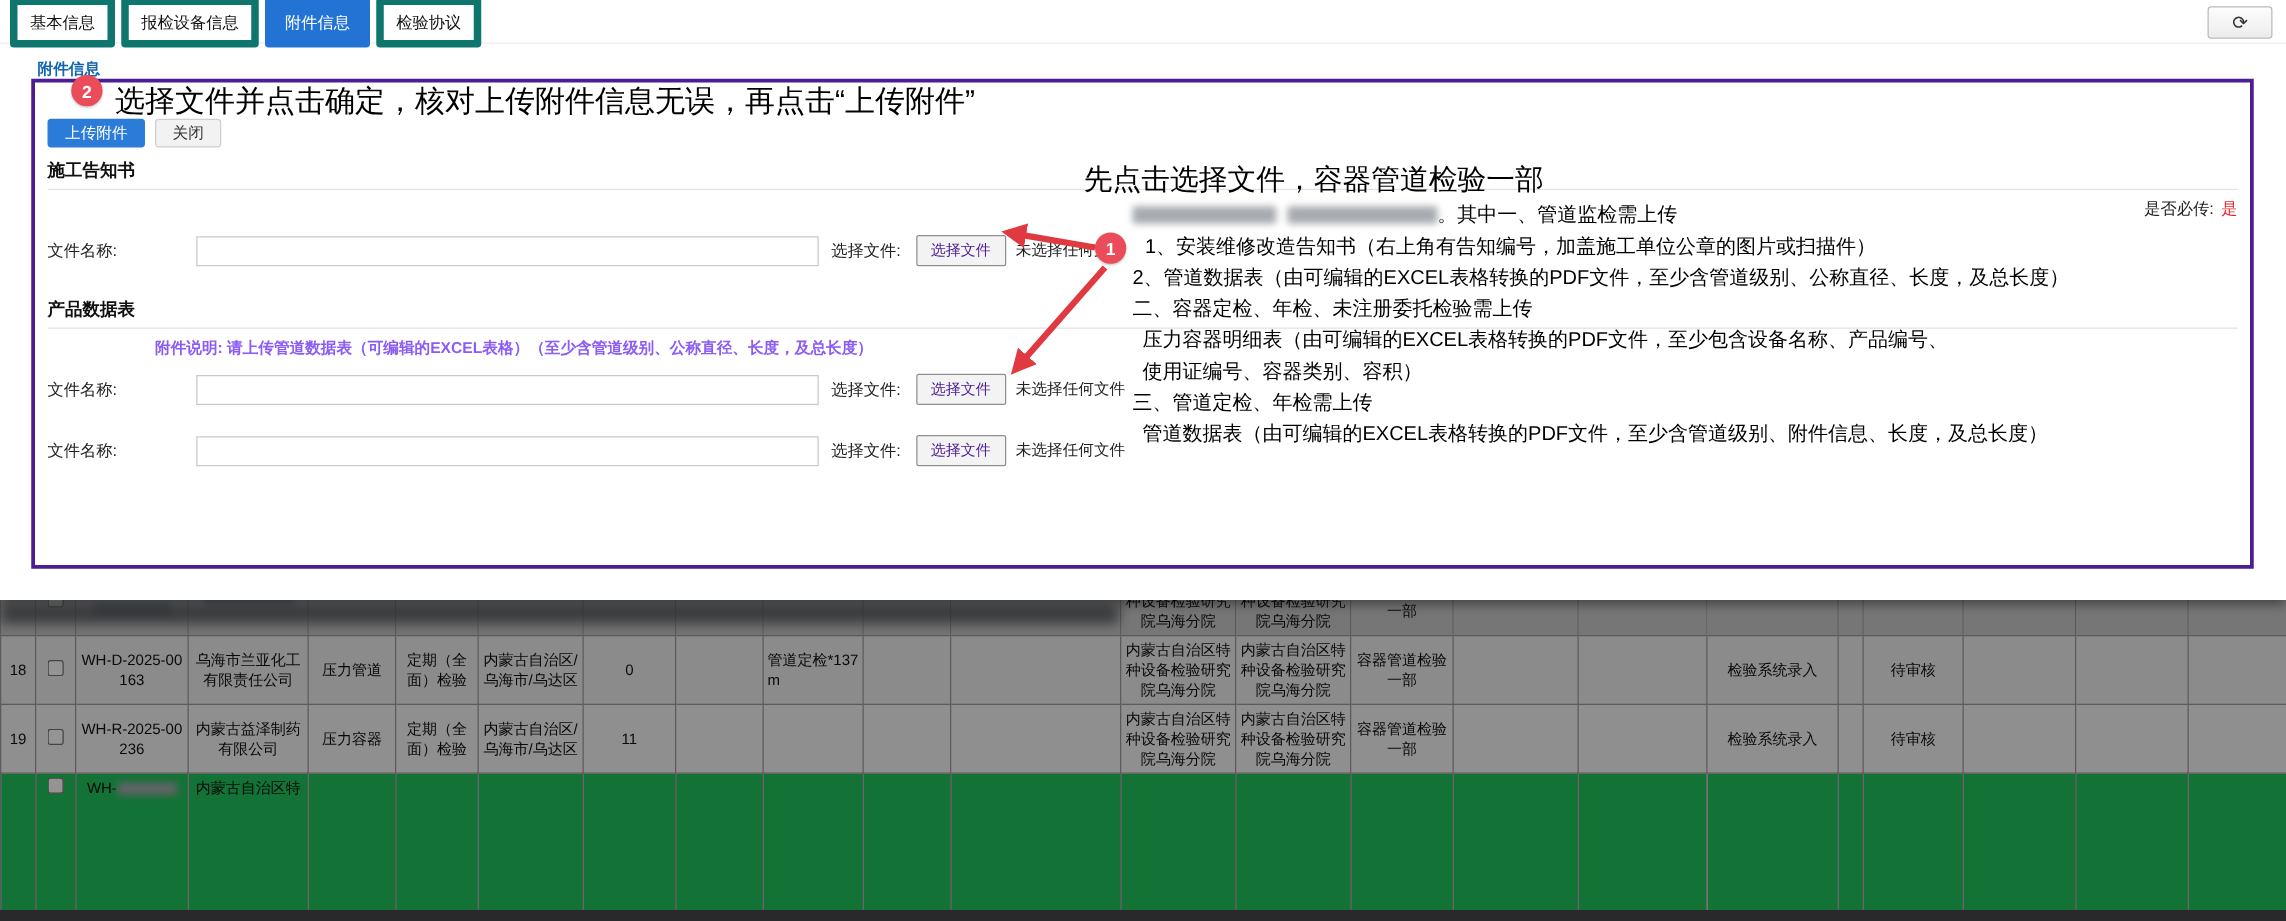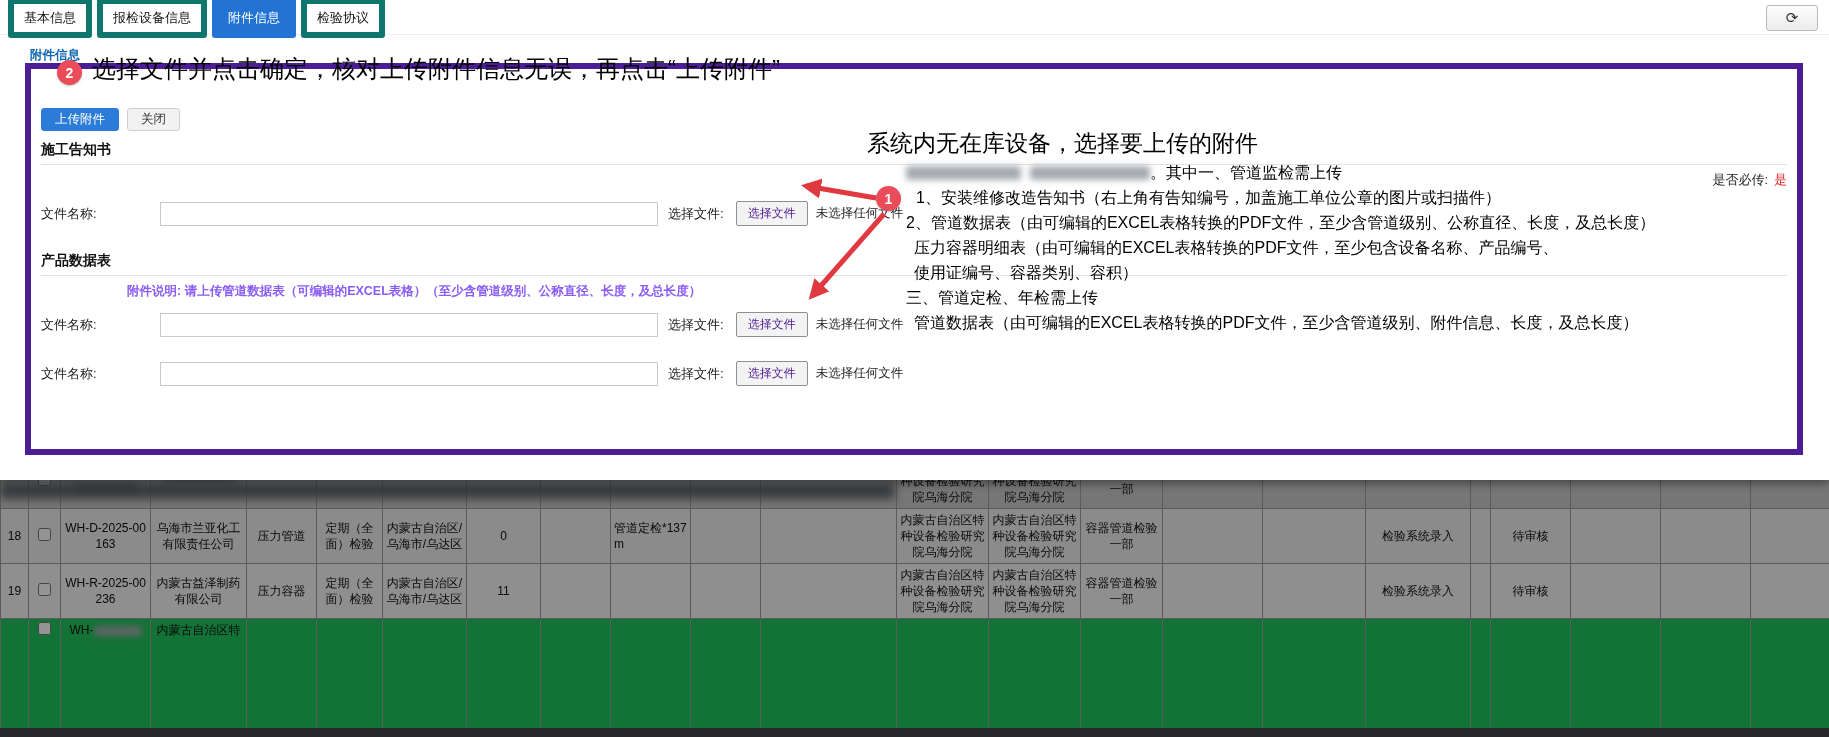--- a/index.html
+++ b/index.html
@@ -15,21 +15,21 @@
          background:#fff; color:#111; cursor:pointer; white-space:nowrap; }
   .tab.active { background:#2373d5; border-color:#2373d5; color:#fff; }
   .refresh-btn { position:absolute; right:11px; top:5px; width:52px; height:26px;
                  border:1px solid #b9b9b9; border-radius:3px;
                  background:linear-gradient(#fdfdfd,#ececec);
                  font-size:15px; color:#333; display:flex; align-items:center; justify-content:center;
                  cursor:pointer; }
   .att-label { position:absolute; left:30px; top:47px; font-size:12.5px; font-weight:bold; color:#1266b1; }
 
   .panel-box { position:absolute; left:25px; top:63px; width:1778px; height:392px;
-               border:6px solid #4c1d95; background:#fff; padding:39px 10px 10px 10px; }
+               border:3px solid #4c1d95; background:#fff; padding:29px 10px 10px 10px; }
   .btn-row { display:flex; gap:8px; }
   .btn { font-size:12.5px; height:23px; padding:0 13px; border-radius:3px;
          display:flex; align-items:center; cursor:pointer; }
   .btn-primary { background:#2b7cd8; color:#fff; border:1px solid #2b7cd8; }
   .btn-plain { background:#f2f2f2; color:#333; border:1px solid #cfcfcf; }
 
   .sec-title { margin-top:10px; font-size:14px; font-weight:bold; color:#111;
                padding-bottom:5px; border-bottom:1px solid #e2e2e2; }
   .sec-title.mt { margin-top:26px; }
   .required-row { margin-top:6px; font-size:13px; color:#222;text-align:right; }
@@ -43,21 +43,21 @@
              border:1px solid #8f8f8f; border-radius:2px; color:#4c1d95; cursor:pointer; white-space:nowrap; }
   .nofile { margin-left:8px; font-size:12.5px; color:#222; white-space:nowrap; }
   .att-note { margin-top:7px; margin-left:86px; font-size:12.5px; font-weight:bold; color:#8b5cf6; white-space:nowrap; }
 
   
   .badge { position:absolute; width:25px; height:25px; border-radius:50%; background:#ea4c5a;
            color:#fff; font-size:14px; font-weight:bold; display:flex; align-items:center;
            justify-content:center; z-index:6; box-shadow:0 1px 2px rgba(0,0,0,.25); }
   .badge-2 { left:57px; top:60px; }
   .badge-1 { left:876px; top:186px; }
-  .step2-text { position:absolute; left:92px; top:53px; font-size:24px; color:#000; z-index:6; white-space:nowrap; }
+  .step2-text { position:absolute; left:92px; top:65px; font-size:24px; color:#000; z-index:6; white-space:nowrap; }
   .step1-heading { position:absolute; left:867px; top:128px; font-size:23px; color:#000; z-index:6; white-space:nowrap; }
   .notes { position:absolute; left:906px; top:160px; z-index:6; font-size:16px; line-height:25px;
            color:#000; white-space:nowrap; }
   .notes .ind-a { padding-left:10px; }
   .notes .ind-b { padding-left:8px; }
   .blur-inline { display:inline-block; height:14px; border-radius:2px; background:#a7abb0;
                  filter:blur(3px); vertical-align:-2px; }
   .arrows { position:absolute; left:790px; top:170px; z-index:5; }
 
   
@@ -131,37 +131,38 @@
       <input class="fileinput" type="text" value="" style="">
       <span class="clabel">选择文件:</span>
       <span class="filebtn">选择文件</span>
       <span class="nofile">未选择任何文件</span>
     </div>
   </div>
 
   <div class="badge badge-2">2</div>
   <div class="step2-text">选择文件并点击确定，核对上传附件信息无误，再点击“上传附件”</div>
 
-  <div class="step1-heading">系统内无在库设备，选择要上传的附件</div>
+  <div class="step1-heading">先点击选择文件，容器管道检验一部</div>
   <div class="badge badge-1">1</div>
 
   <svg class="arrows" width="120" height="140" viewBox="0 0 120 140">
     <defs>
       <marker id="ah" markerWidth="4" markerHeight="4" refX="3" refY="2" orient="auto">
         <path d="M0,0 L4,2 L0,4 Z" fill="#e0393f"></path>
       </marker>
     </defs>
     <line x1="86" y1="28" x2="16" y2="16" stroke="#e0393f" stroke-width="5" marker-end="url(#ah)"></line>
     <line x1="94" y1="44" x2="22" y2="126" stroke="#e0393f" stroke-width="5" marker-end="url(#ah)"></line>
   </svg>
 
   <div class="notes">
     <div><span class="blur-inline" style="width:115px;"></span>&nbsp;&nbsp;<span class="blur-inline" style="width:120px;"></span><span>。其中一、管道监检需上传</span></div>
     <div class="ind-a">1、安装维修改造告知书（右上角有告知编号，加盖施工单位公章的图片或扫描件）</div>
     <div>2、管道数据表（由可编辑的EXCEL表格转换的PDF文件，至少含管道级别、公称直径、长度，及总长度）</div>
+    <div>二、容器定检、年检、未注册委托检验需上传</div>
     <div class="ind-b">压力容器明细表（由可编辑的EXCEL表格转换的PDF文件，至少包含设备名称、产品编号、</div>
     <div class="ind-b">使用证编号、容器类别、容积）</div>
     <div>三、管道定检、年检需上传</div>
     <div class="ind-b">管道数据表（由可编辑的EXCEL表格转换的PDF文件，至少含管道级别、附件信息、长度，及总长度）</div>
   </div>
 </div>
 
 <div class="bottom-area">
   <table class="bg-table">
     <colgroup>

